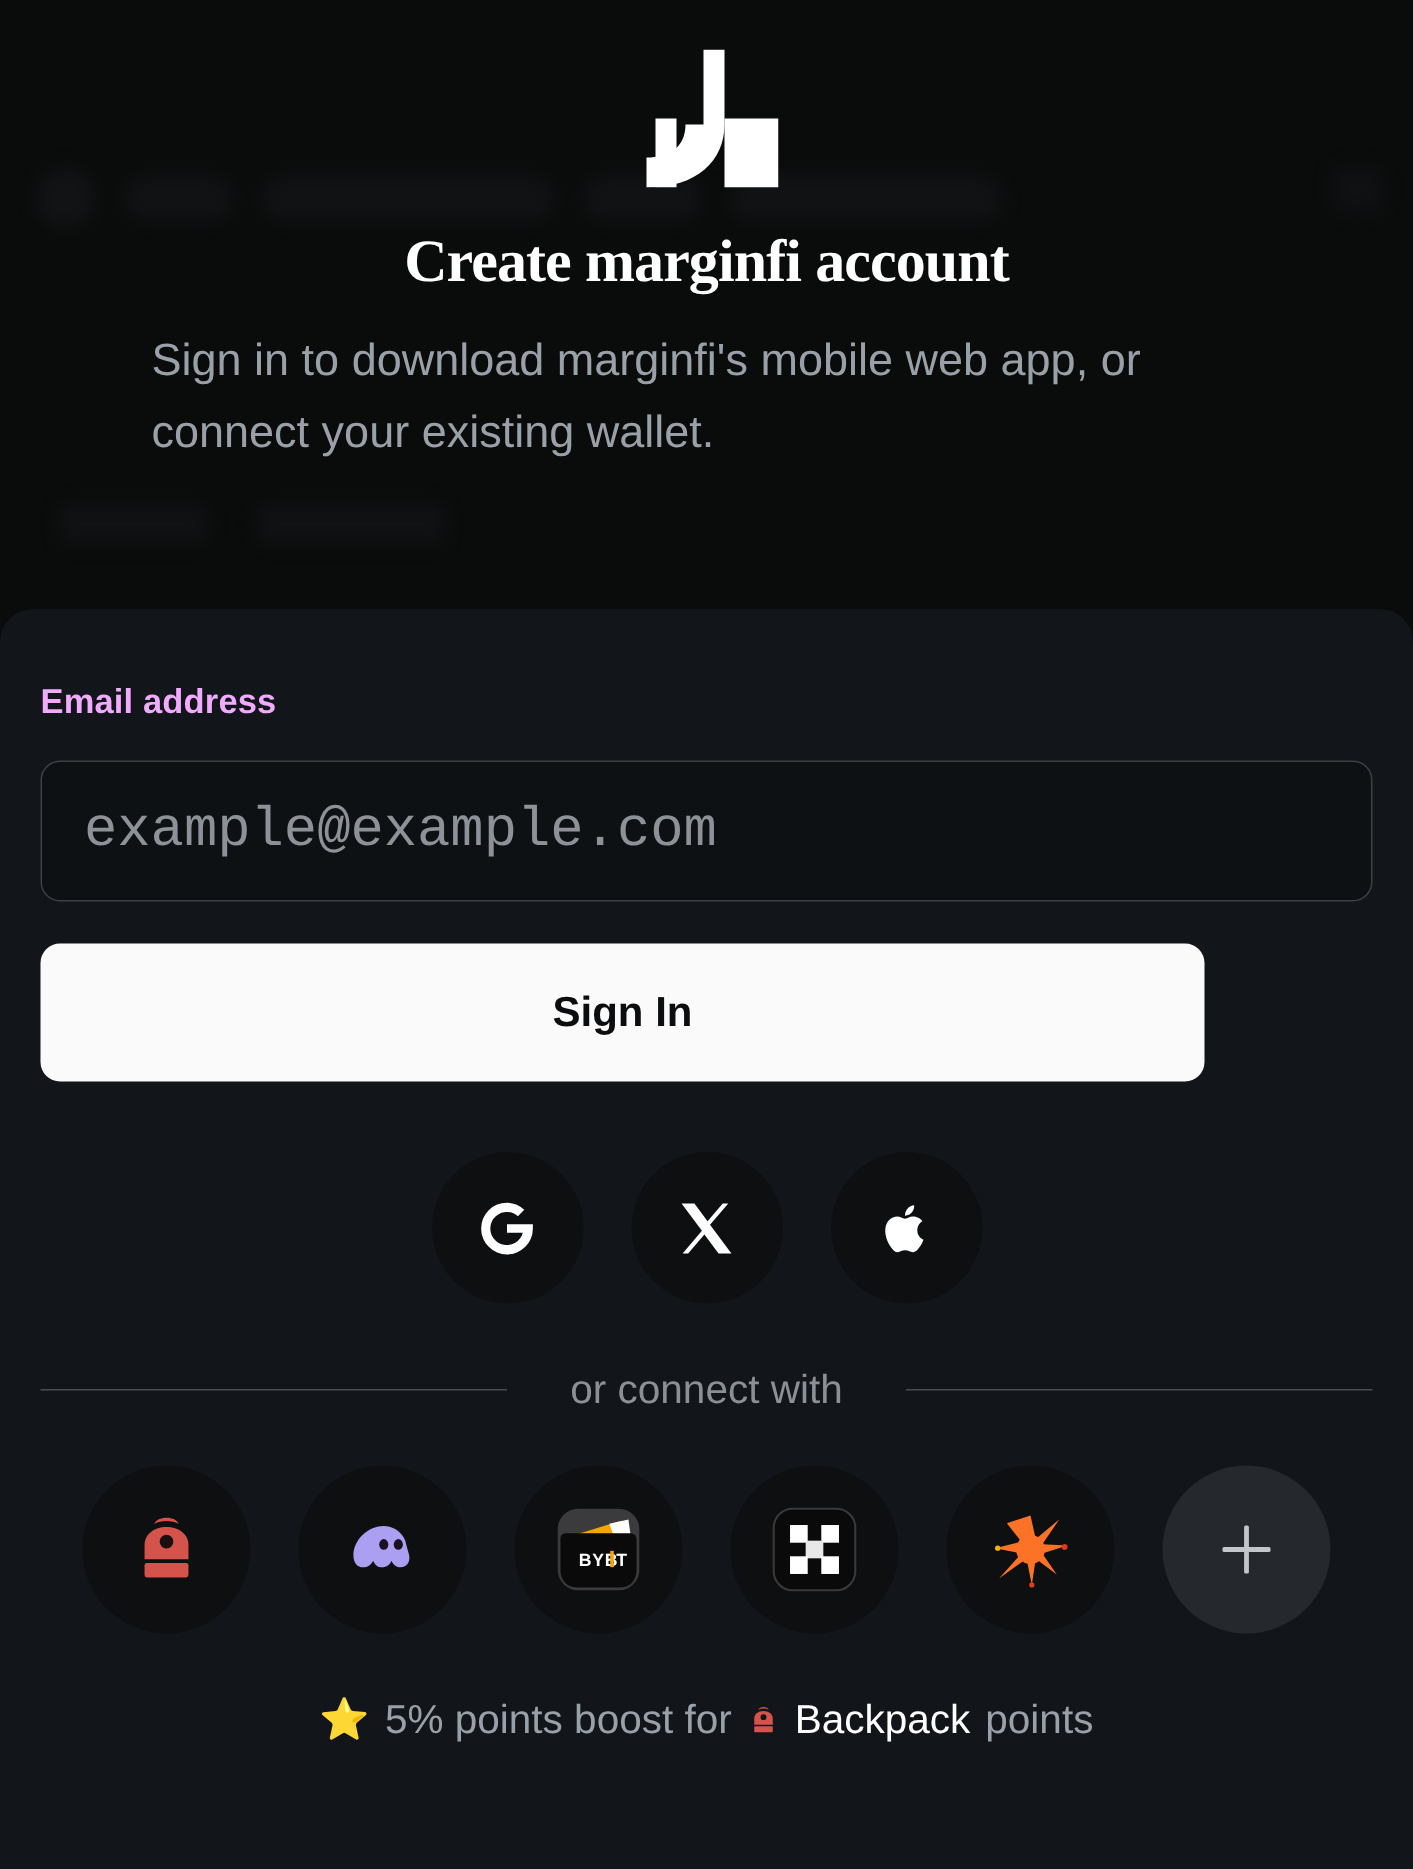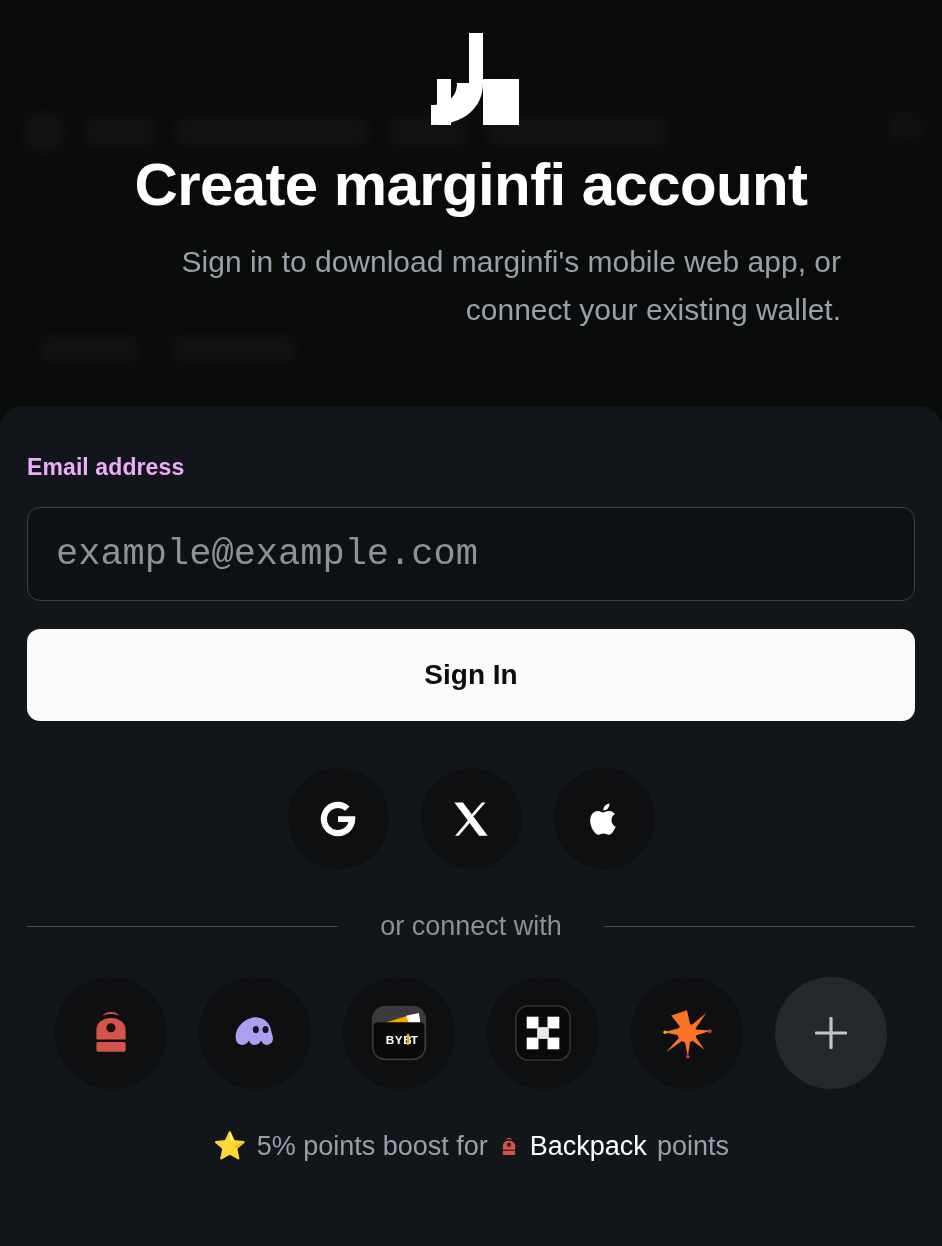--- a/index.html
+++ b/index.html
@@ -82,35 +82,36 @@
 
   .logo-wrap {
     margin-top: 33px;
     width: 96px;
     height: 92px;
   }
   .logo-wrap svg { display: block; width: 100%; height: 100%; }
 
   .hero-title {
     margin-top: 28px;
-    font-size: 60px;
+    font-size: 40px;
     font-weight: 700;
     color: #ffffff;
     letter-spacing: -0.6px;
     line-height: 1.05;
+    font-family: Liberation Serif, serif;
   }
 
   .hero-sub {
     margin-top: 22px;
     width: 740px;
     font-size: 30px;
     font-weight: 400;
     color: #9aa0a7;
     line-height: 1.6;
-    text-align: right;
+    text-align: left;
   }
 
   
   .panel {
     position: absolute;
     top: 406px; left: 0;
     width: 942px;
     height: 840px;
     background: #12161a;
     border-radius: 22px 22px 0 0;
@@ -138,21 +139,21 @@
     font-family: Liberation Mono, monospace;
     font-size: 37px;
     padding: 0 28px;
     outline: none;
   }
   .email-input::placeholder { color: #8d9299; }
 
   .signin-btn {
     display: block;
     margin-top: 28px;
-    width: 888px;
+    width: 776px;
     height: 92px;
     border: none;
     border-radius: 13px;
     background: #fafafa;
     color: #0b0d0f;
     font-family: "Liberation Sans", sans-serif;
     font-size: 28px;
     font-weight: 700;
     cursor: pointer;
   }

